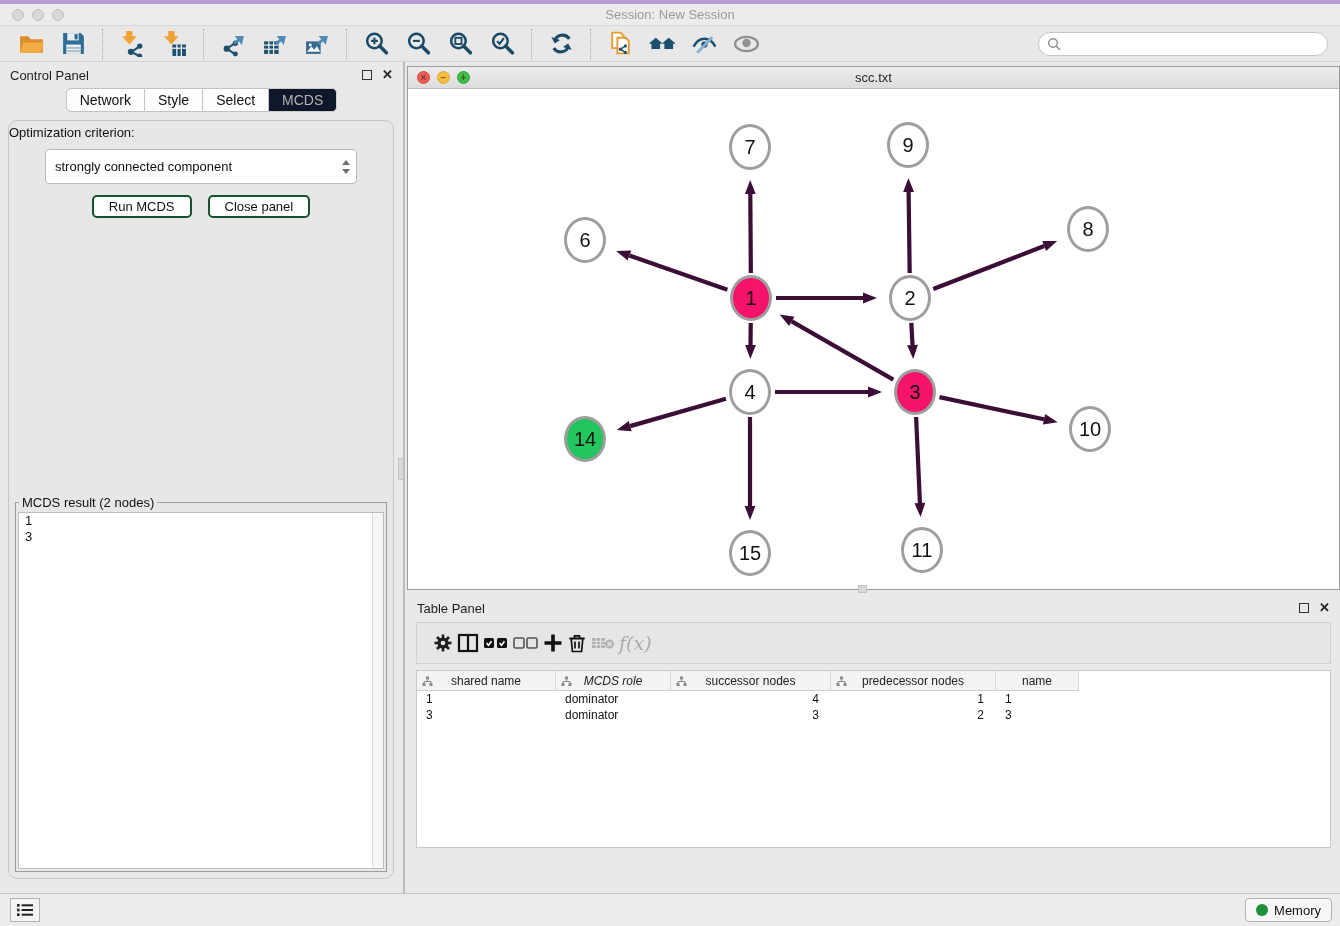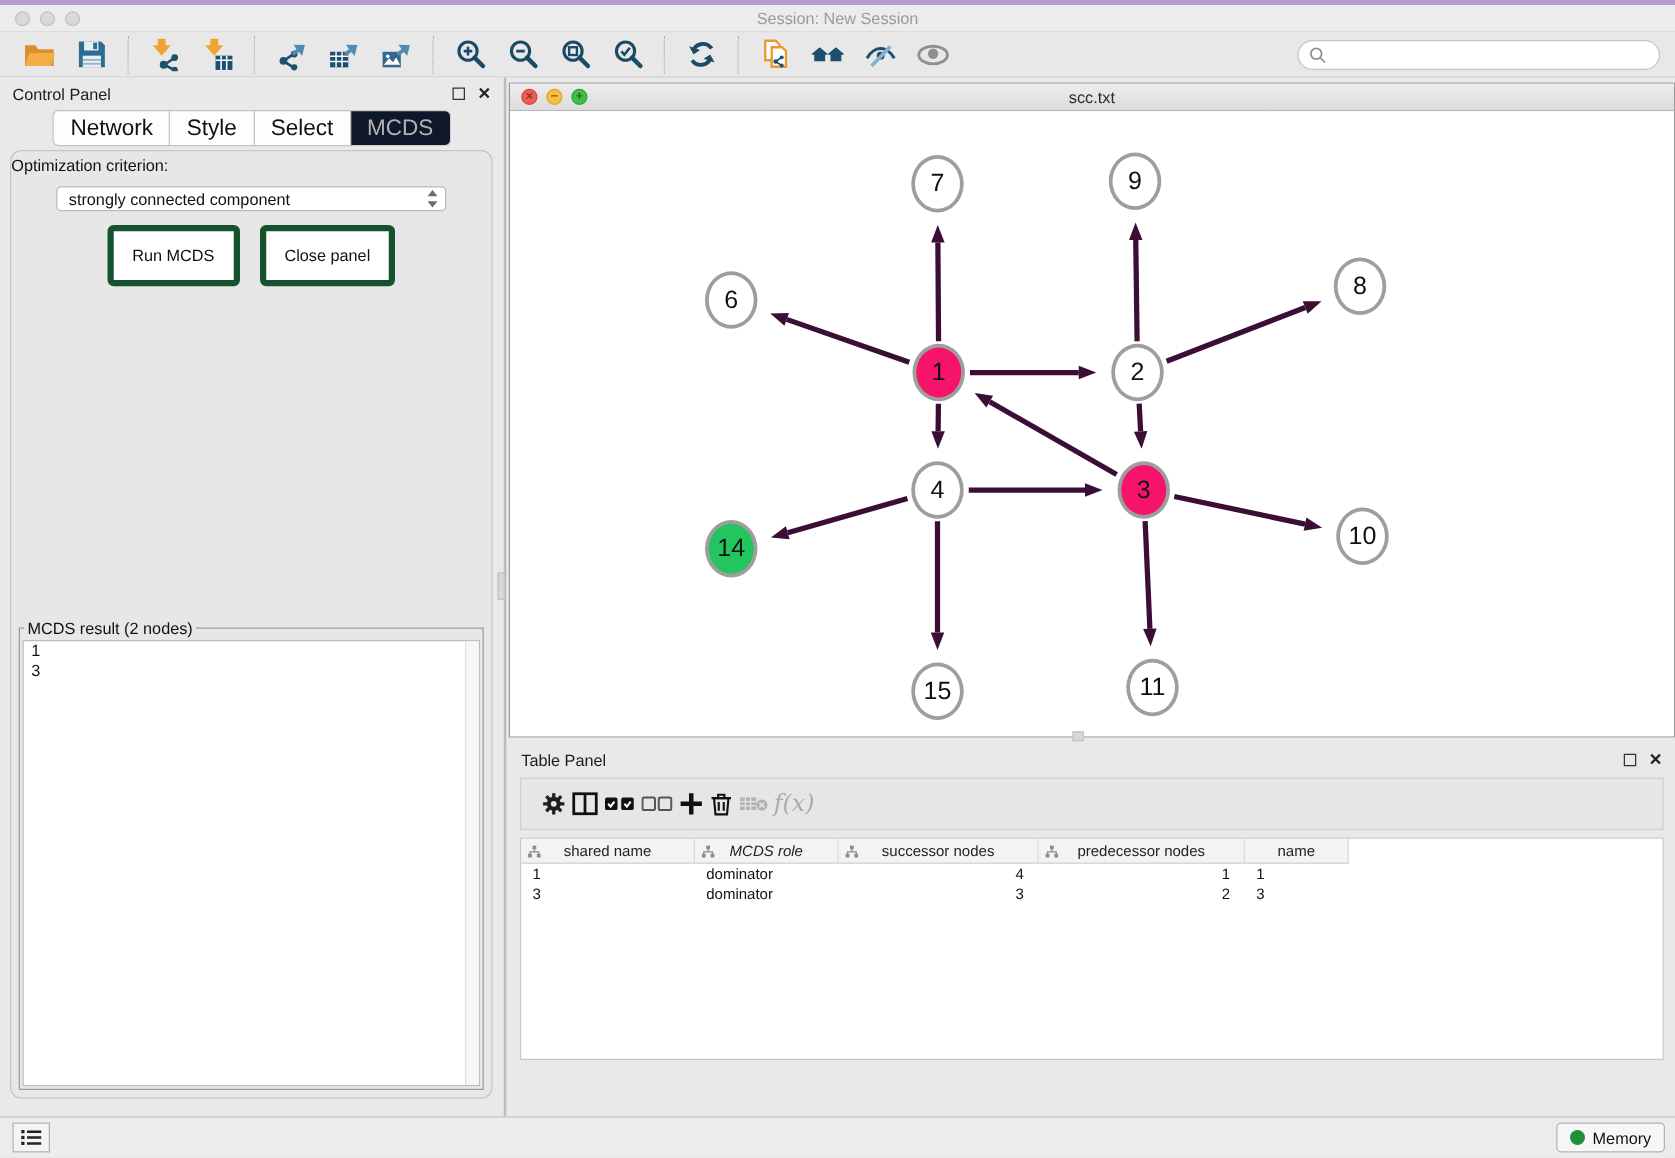--- a/index.html
+++ b/index.html
@@ -22,30 +22,30 @@
   #search-box input { border:none; outline:none; flex:1; font-size:13px; background:transparent; height:20px; }
 
   
   #control-panel { left:0; top:62px; width:405px; height:831px; background:#e9e9e9; border-right:2px solid #bcbcbc; }
   .panel-head { height:26px; display:flex; align-items:center; padding:0 10px; }
   .panel-head .ptitle { font-size:13px; color:#1c1c1c; flex:1; }
   .float-ico { width:10px; height:10px; border:1.5px solid #333; margin-right:10px; }
   .close-ico { font-size:13px; font-weight:bold; color:#222; line-height:10px; }
   .tabrow { text-align:center; height:24px; }
   .tabgroup { display:inline-flex; }
-  .tab { padding:3px 13px; font-size:18px; background:#fdfdfd; color:#111; border:1px solid #c3c3c3; border-left:none; cursor:default; }
+  .tab { padding:3px 13px; font-size:14px; background:#fdfdfd; color:#111; border:1px solid #c3c3c3; border-left:none; cursor:default; }
   .tab:first-child { border-left:1px solid #c3c3c3; border-radius:5px 0 0 5px; }
   .tab:last-child  { border-radius:0 5px 5px 0; }
   .tab.active { background:#0f172a; color:#b2b2b2; border-color:#cccccc; }
   #cp-body { position:absolute; left:8px; right:9px; top:58px; bottom:14px; background:#e7e7e7; border:1px solid #c6c6c6; border-radius:9px; }
   #opt-label { font-size:13px; color:#111; margin-top:4px; }
-  #criterion-select { margin:9px auto 0; width:312px; height:20px; background:#fff; border:1px solid #b9b9b9; border-radius:4px; display:flex; align-items:center; padding:0 4px 0 9px; font-size:13px; color:#111; }
+  #criterion-select { margin:9px auto 0; width:312px; height:35px; background:#fff; border:1px solid #b9b9b9; border-radius:4px; display:flex; align-items:center; padding:0 4px 0 9px; font-size:13px; color:#111; }
   #criterion-select .val { flex:1; }
   .btnrow { display:flex; justify-content:center; gap:16px; margin-top:11px; }
-  .mac-btn { background:#fff; border:5px solid #14532d; border-radius:5px; font-size:13px; color:#111; padding:12px 15px; font-family:"Liberation Sans",sans-serif; }
+  .mac-btn { background:#fff; border:2px solid #14532d; border-radius:5px; font-size:13px; color:#111; padding:2px 15px; font-family:"Liberation Sans",sans-serif; }
   #result-fieldset { position:absolute; left:6px; right:6px; bottom:6px; height:377px; border:1px solid #9d9d9d; background:transparent; padding:1px; }
   #result-fieldset legend { font-size:13px; color:#111; margin-left:2px; padding:0 3px; }
   #result-text { position:absolute; left:2px; right:2px; top:2px; bottom:2px; background:#fff; border:1px solid #bdbdbd; overflow:hidden; }
   #result-text .line { font-size:13px; color:#111; padding-left:6px; height:16px; line-height:16px; }
   #result-vscroll { position:absolute; right:0; top:0; bottom:0; width:11px; background:#f6f6f6; border-left:1px solid #dedede; }
 
   
   #network-window { left:407px; top:66px; width:933px; height:524px; background:#fff; border:1px solid #9b9b9b; }
   #nw-titlebar { position:absolute; left:0; top:0; right:0; height:22px; background:linear-gradient(#ededed,#dcdcdc); border-bottom:1px solid #b9b9b9; }
   #nw-titlebar .nw-title { width:100%; text-align:center; font-size:13px; color:#2a2a2a; line-height:21px; }

